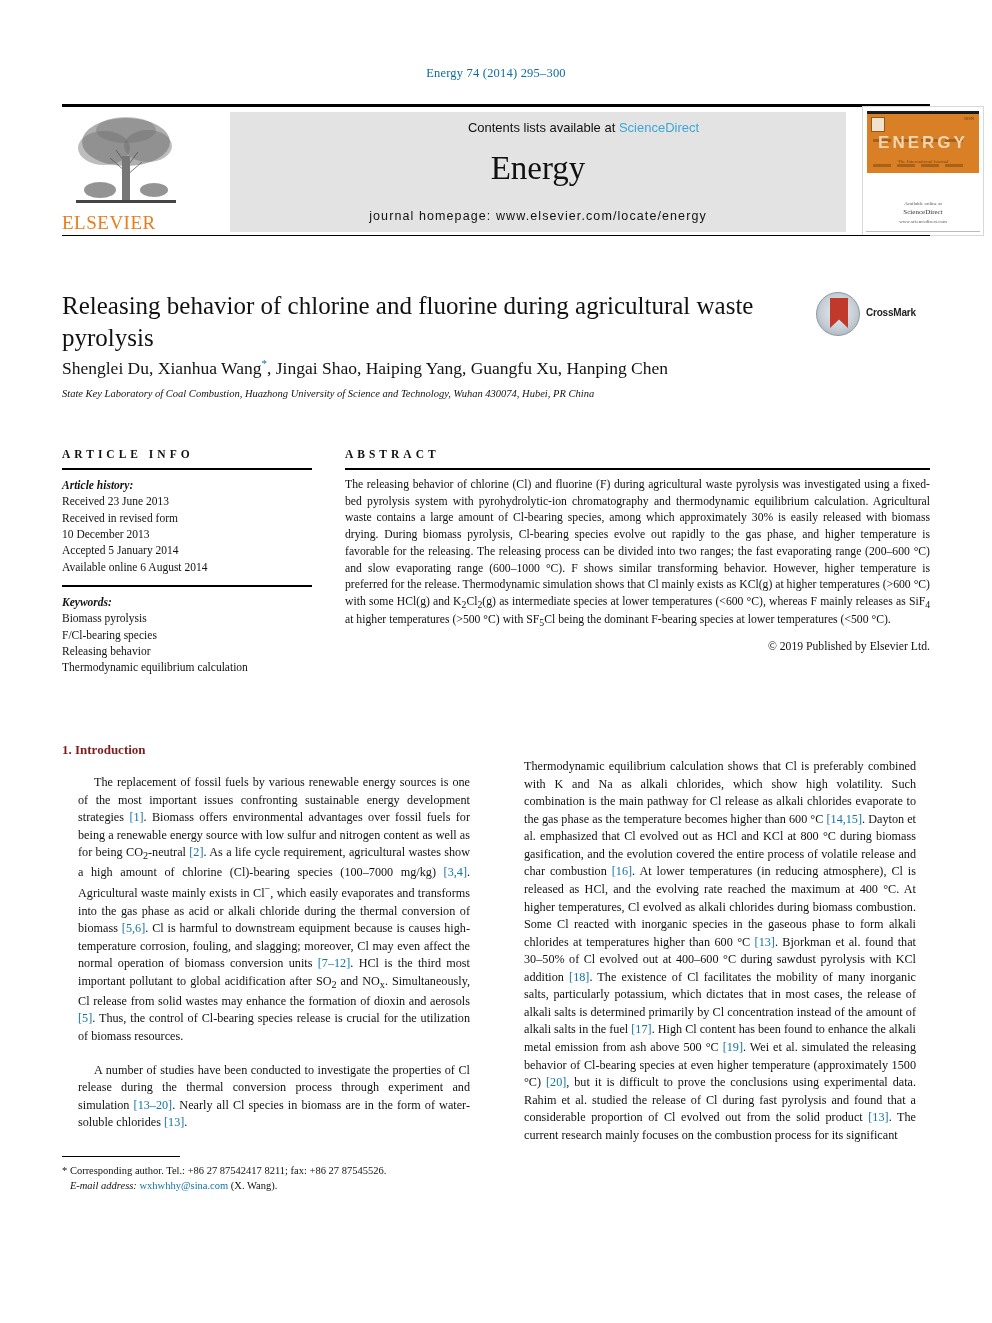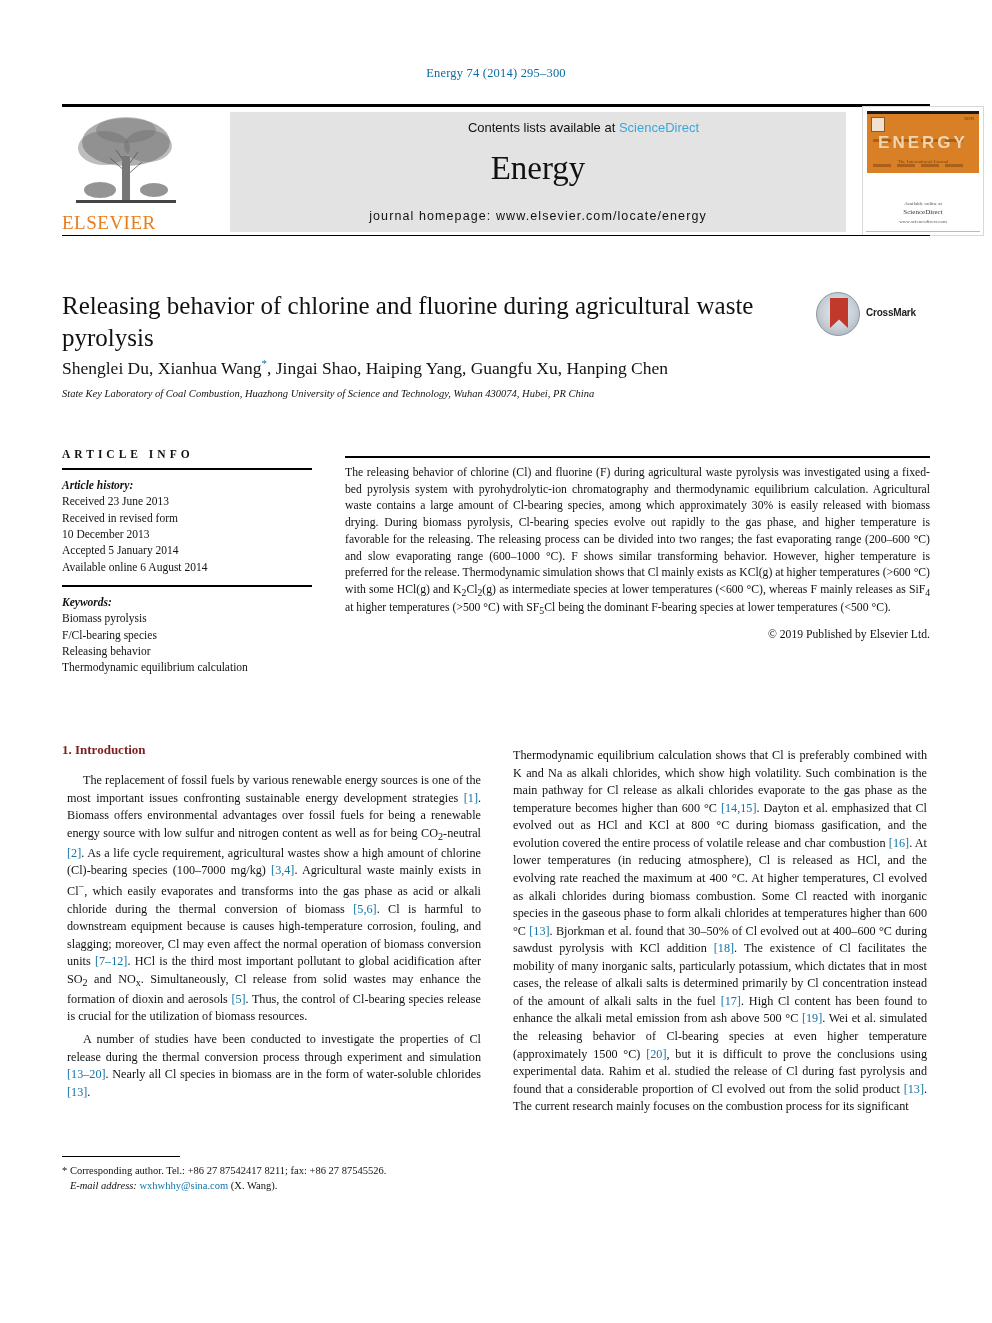--- a/index.html
+++ b/index.html
@@ -327,21 +327,21 @@
     color: #7f1d1d;
     margin-bottom: 14px;
   }
   .para {
     font-family: "Liberation Serif", serif;
     font-size: 12.2px;
     line-height: 1.44;
     text-align: justify;
     color: #111;
     text-indent: 16px;
-    margin: 5px;
+    margin: 16px;
   }
   .para + .para {
     margin-top: 0;
   }
   .para.noindent {
     text-indent: 0;
   }
   .ref {
     color: #1273a8;
   }
@@ -482,20 +482,21 @@
     <div class="info-group">
       <div class="lbl">Keywords:</div>
       <div>Biomass pyrolysis</div>
       <div>F/Cl-bearing species</div>
       <div>Releasing behavior</div>
       <div>Thermodynamic equilibrium calculation</div>
     </div>
   </div>
 
   <div class="abs-col">
+    <div class="sec-head">ABSTRACT</div>
     <div class="hrule"></div>
     <div class="abstract-body">The releasing behavior of chlorine (Cl) and fluorine (F) during agricultural waste pyrolysis was investigated using a fixed-bed pyrolysis system with pyrohydrolytic-ion chromatography and thermodynamic equilibrium calculation. Agricultural waste contains a large amount of Cl-bearing species, among which approximately 30% is easily released with biomass drying. During biomass pyrolysis, Cl-bearing species evolve out rapidly to the gas phase, and higher temperature is favorable for the releasing. The releasing process can be divided into two ranges; the fast evaporating range (200–600 °C) and slow evaporating range (600–1000 °C). F shows similar transforming behavior. However, higher temperature is preferred for the release. Thermodynamic simulation shows that Cl mainly exists as KCl(g) at higher temperatures (&gt;600 °C) with some HCl(g) and K<sub>2</sub>Cl<sub>2</sub>(g) as intermediate species at lower temperatures (&lt;600 °C), whereas F mainly releases as SiF<sub>4</sub> at higher temperatures (&gt;500 °C) with SF<sub>5</sub>Cl being the dominant F-bearing species at lower temperatures (&lt;500 °C).</div>
     <div class="copyright">© 2019 Published by Elsevier Ltd.</div>
   </div>
 
   <div class="body-left">
     <div class="h2">1. Introduction</div>
     <p class="para">The replacement of fossil fuels by various renewable energy sources is one of the most important issues confronting sustainable energy development strategies <span class="ref">[1]</span>. Biomass offers environmental advantages over fossil fuels for being a renewable energy source with low sulfur and nitrogen content as well as for being CO<sub>2</sub>-neutral <span class="ref">[2]</span>. As a life cycle requirement, agricultural wastes show a high amount of chlorine (Cl)-bearing species (100–7000 mg/kg) <span class="ref">[3,4]</span>. Agricultural waste mainly exists in Cl<sup>−</sup>, which easily evaporates and transforms into the gas phase as acid or alkali chloride during the thermal conversion of biomass <span class="ref">[5,6]</span>. Cl is harmful to downstream equipment because is causes high-temperature corrosion, fouling, and slagging; moreover, Cl may even affect the normal operation of biomass conversion units <span class="ref">[7–12]</span>. HCl is the third most important pollutant to global acidification after SO<sub>2</sub> and NO<sub>x</sub>. Simultaneously, Cl release from solid wastes may enhance the formation of dioxin and aerosols <span class="ref">[5]</span>. Thus, the control of Cl-bearing species release is crucial for the utilization of biomass resources.</p>
     <p class="para">A number of studies have been conducted to investigate the properties of Cl release during the thermal conversion process through experiment and simulation <span class="ref">[13–20]</span>. Nearly all Cl species in biomass are in the form of water-soluble chlorides <span class="ref">[13]</span>.</p>
   </div>

